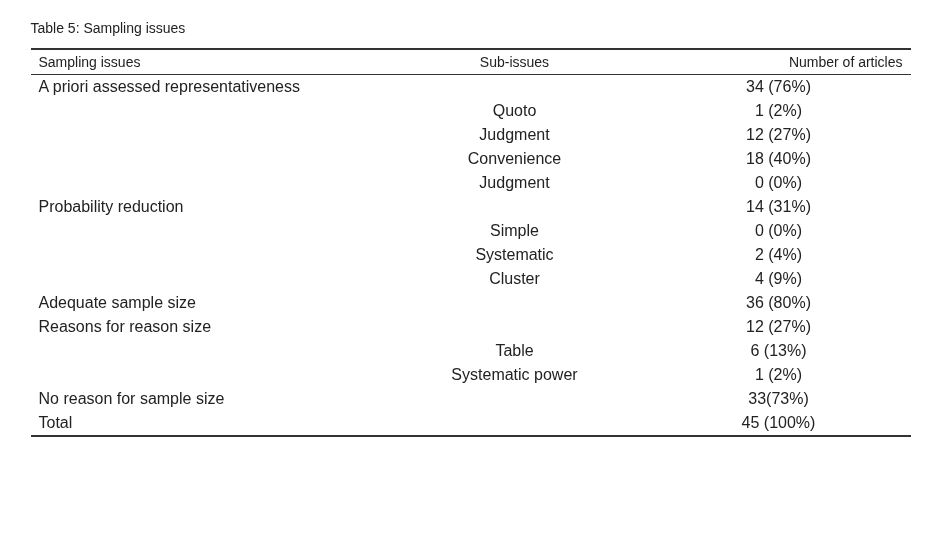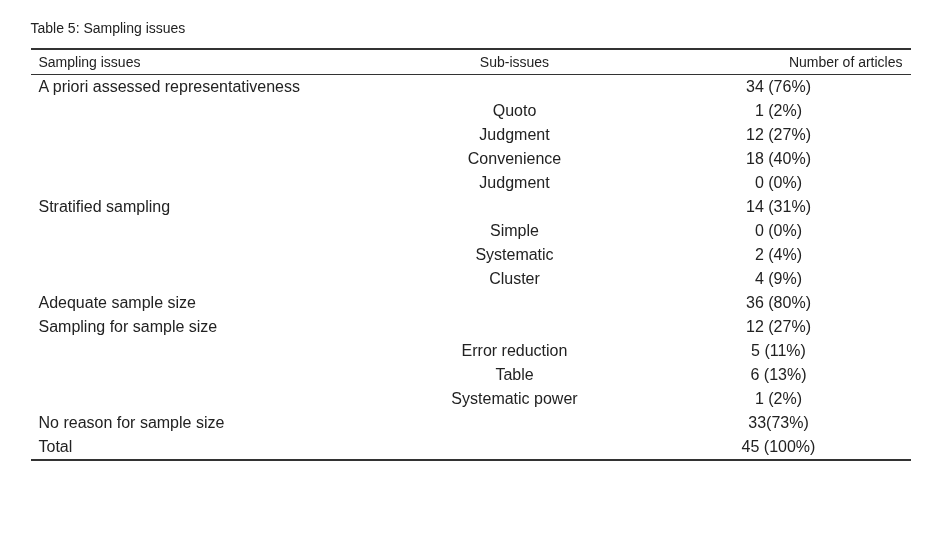--- a/index.html
+++ b/index.html
@@ -111,21 +111,21 @@
           <td class="col-sampling"></td>
           <td class="col-subissues">Convenience</td>
           <td class="col-number">18 (40%)</td>
         </tr>
         <tr>
           <td class="col-sampling"></td>
           <td class="col-subissues">Judgment</td>
           <td class="col-number">0 (0%)</td>
         </tr>
         <tr>
-          <td class="col-sampling">Stratified sampling</td>
+          <td class="col-sampling">Probability reduction</td>
           <td class="col-subissues"></td>
           <td class="col-number">14 (31%)</td>
         </tr>
         <tr>
           <td class="col-sampling"></td>
           <td class="col-subissues">Simple</td>
           <td class="col-number">0 (0%)</td>
         </tr>
         <tr>
           <td class="col-sampling"></td>
@@ -136,28 +136,23 @@
           <td class="col-sampling"></td>
           <td class="col-subissues">Cluster</td>
           <td class="col-number">4 (9%)</td>
         </tr>
         <tr>
           <td class="col-sampling">Adequate sample size</td>
           <td class="col-subissues"></td>
           <td class="col-number">36 (80%)</td>
         </tr>
         <tr>
-          <td class="col-sampling">Sampling for sample size</td>
+          <td class="col-sampling">Reasons for reason size</td>
           <td class="col-subissues"></td>
           <td class="col-number">12 (27%)</td>
-        </tr>
-        <tr>
-          <td class="col-sampling"></td>
-          <td class="col-subissues">Error reduction</td>
-          <td class="col-number">5 (11%)</td>
         </tr>
         <tr>
           <td class="col-sampling"></td>
           <td class="col-subissues">Table</td>
           <td class="col-number">6 (13%)</td>
         </tr>
         <tr>
           <td class="col-sampling"></td>
           <td class="col-subissues">Systematic power</td>
           <td class="col-number">1 (2%)</td>

